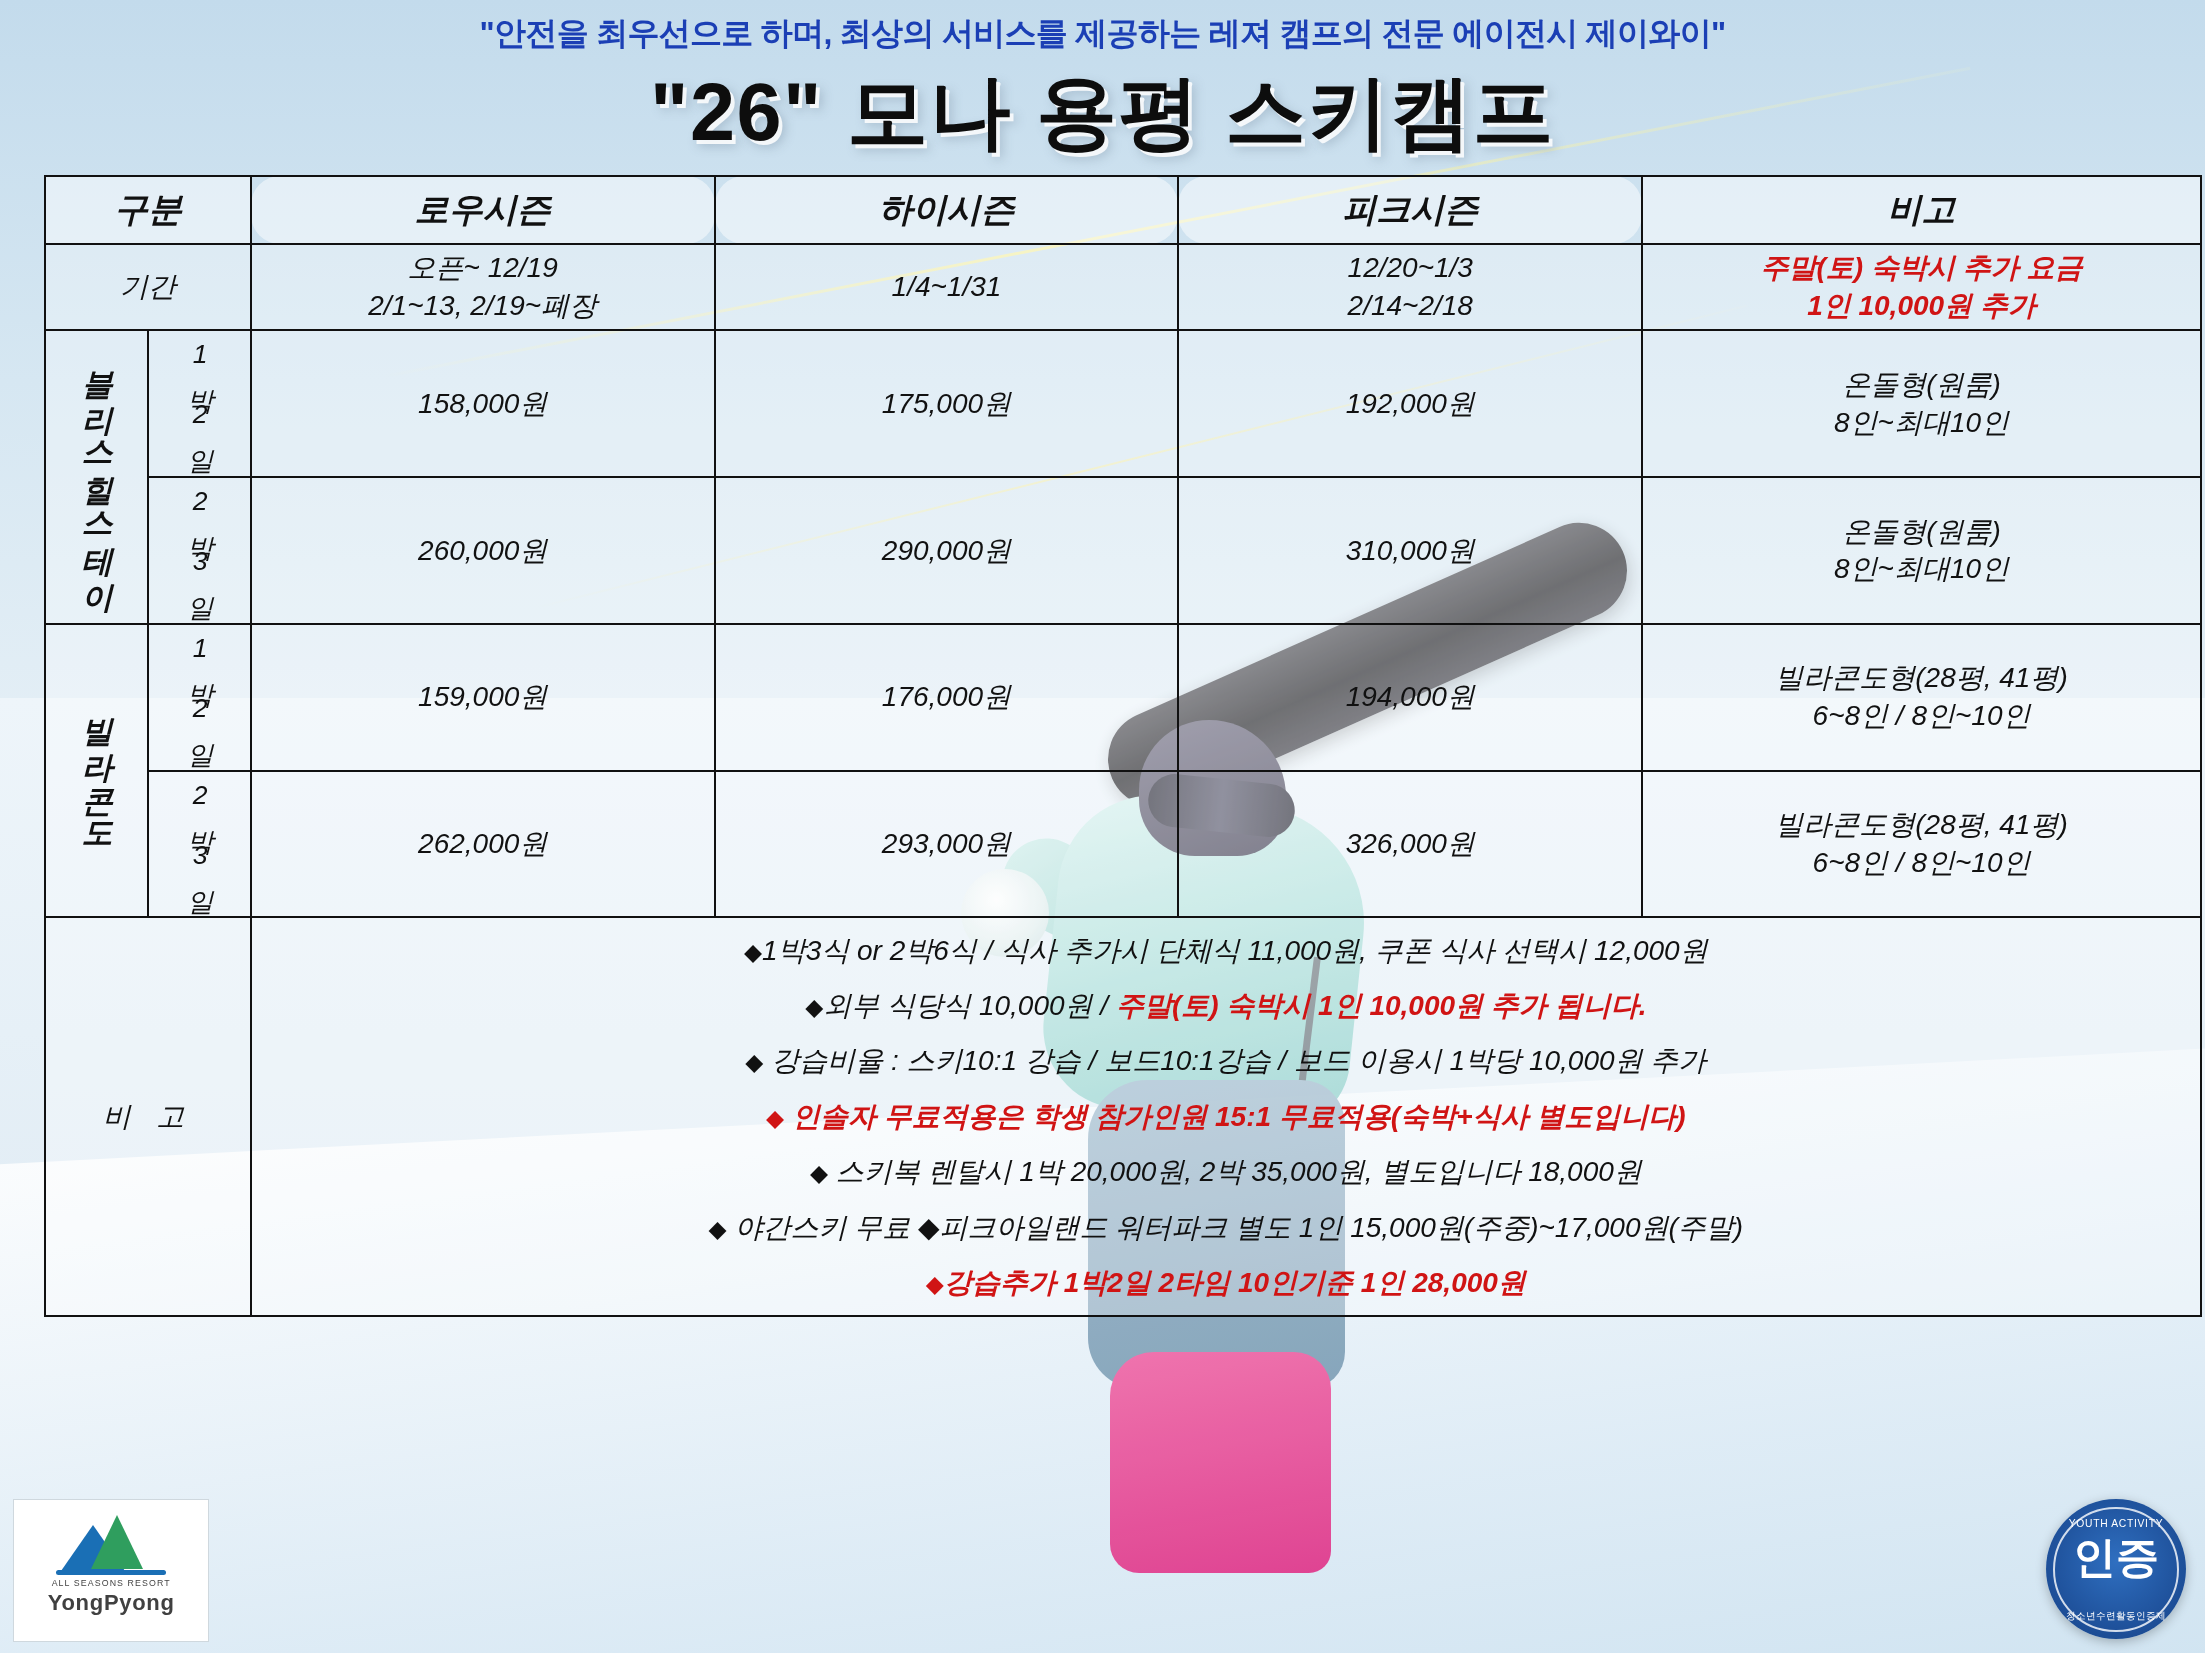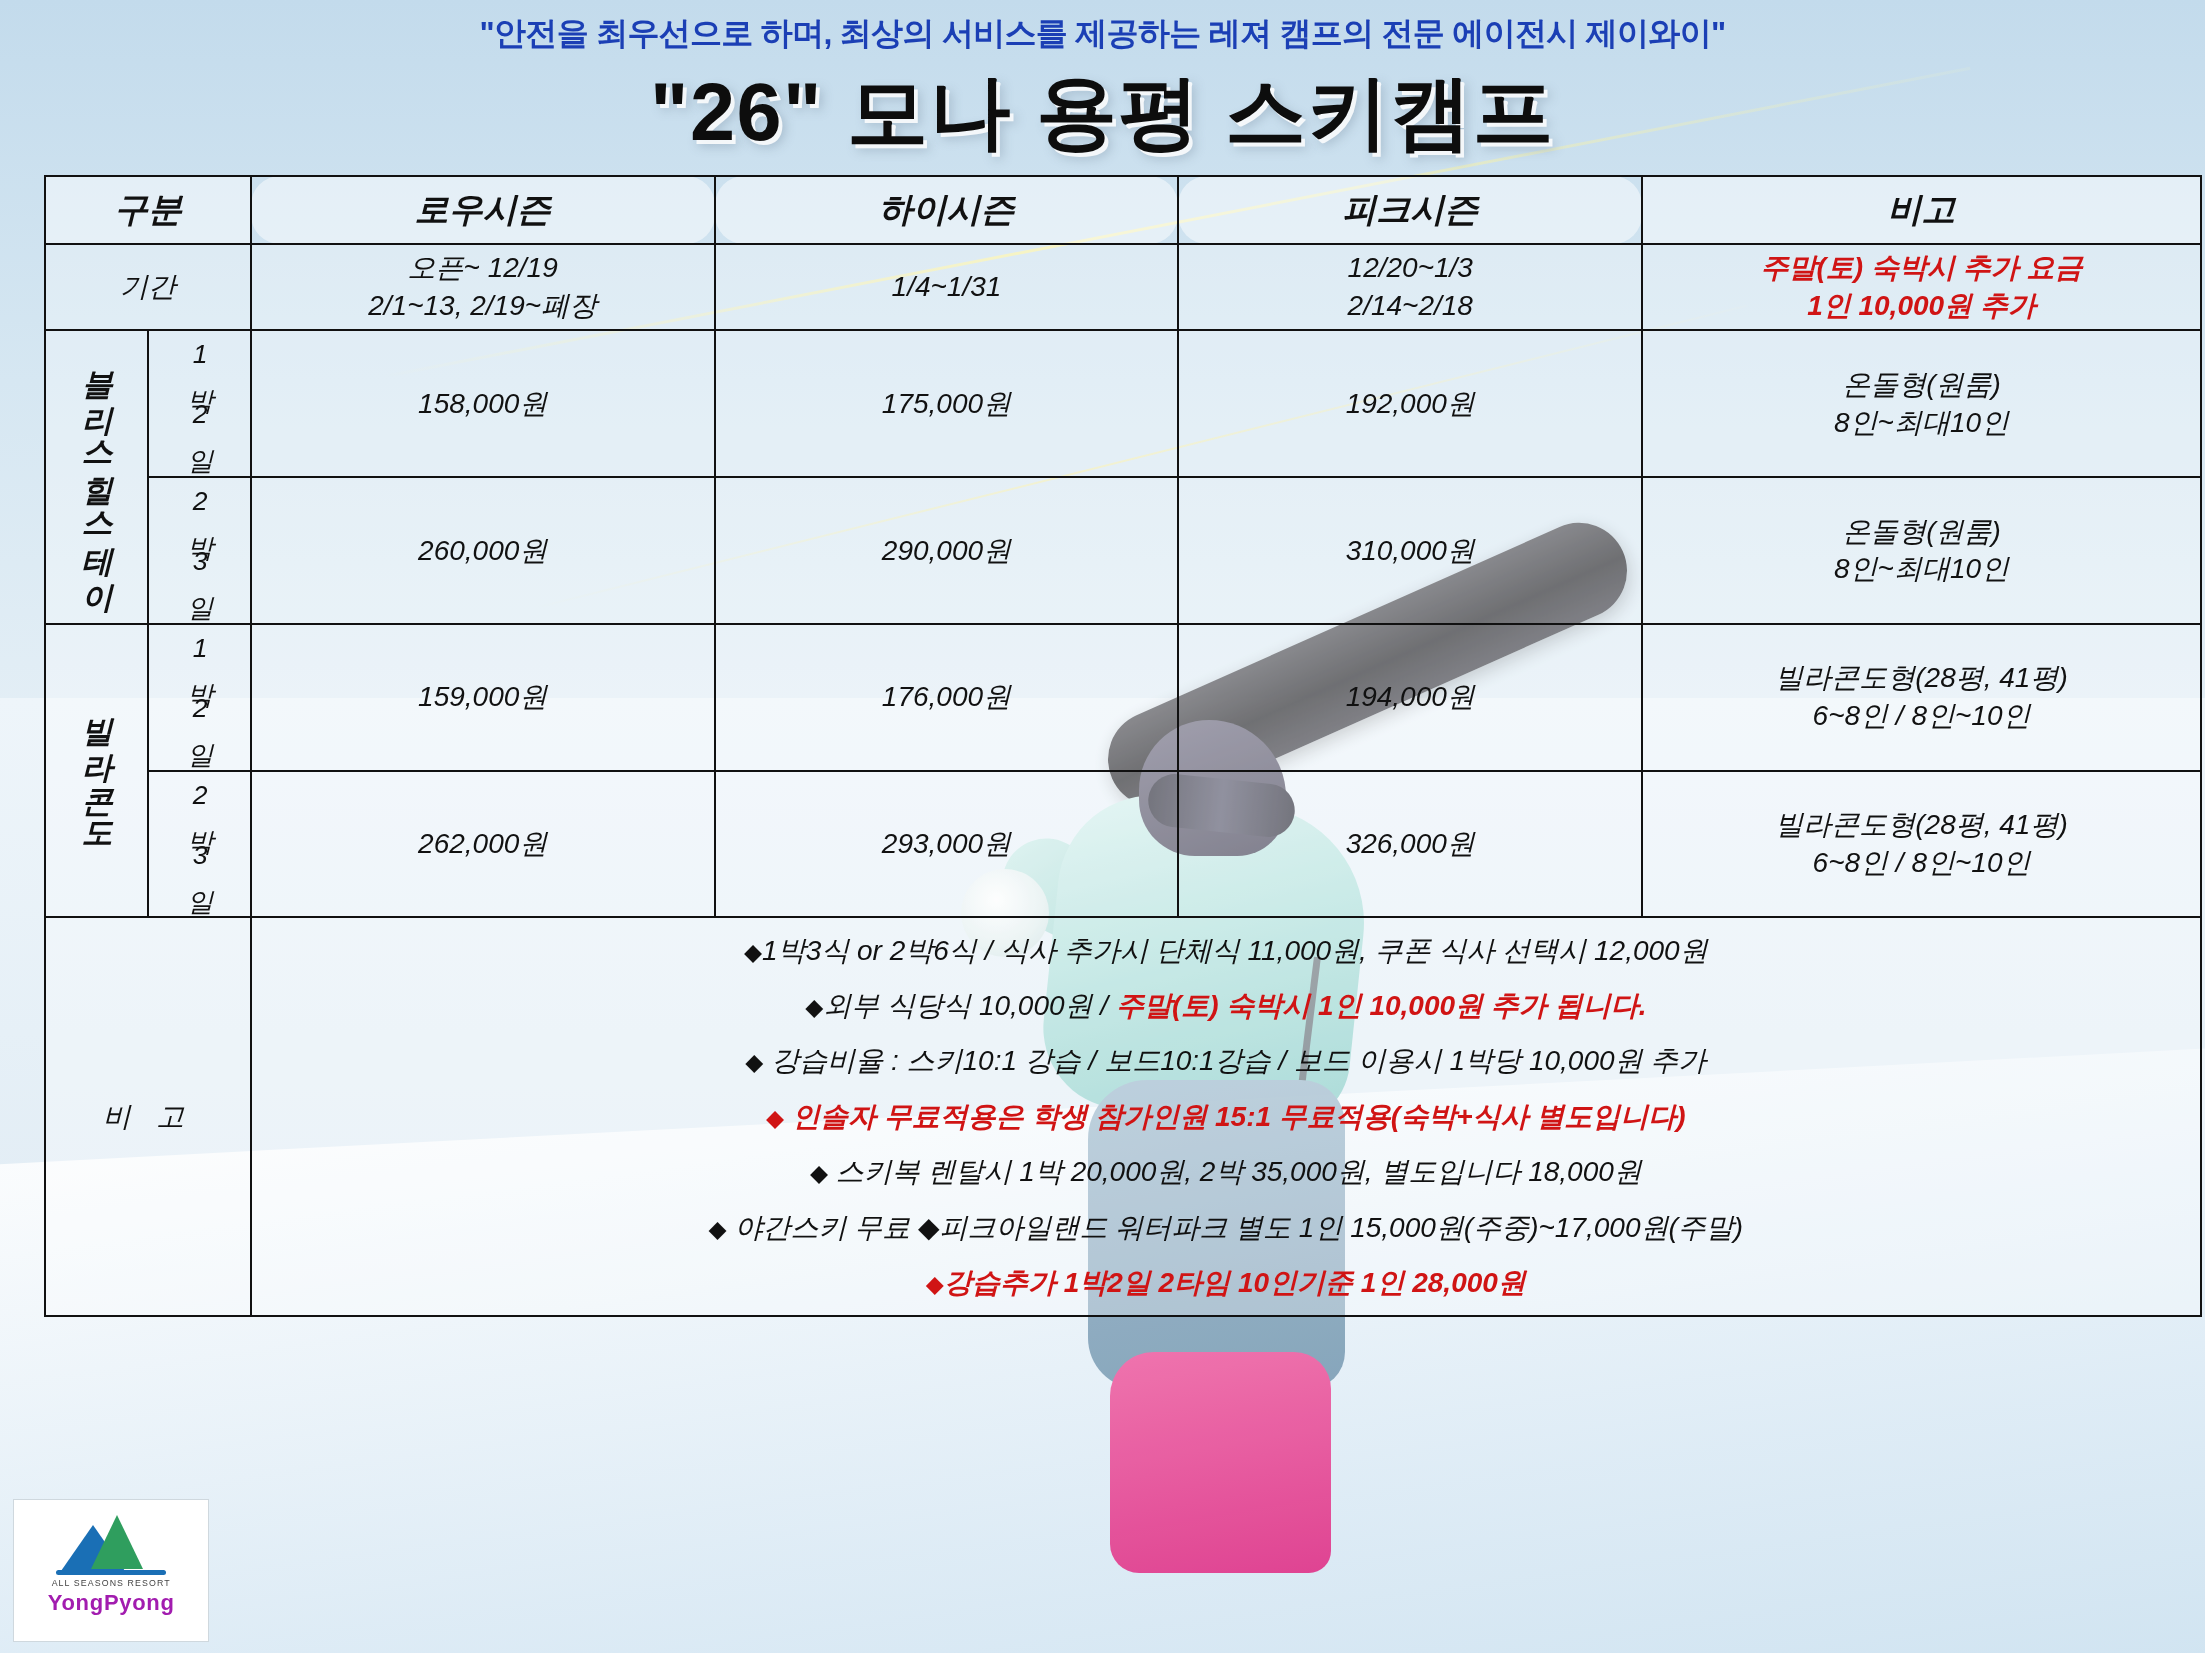--- a/index.html
+++ b/index.html
@@ -266,21 +266,21 @@
   }
   .logo-yp .tagline {
     font-size: 8.8px;
     letter-spacing: 1.1px;
     color: #444;
     margin-top: 2.9px;
   }
   .logo-yp .name {
     font-size: 22px;
     font-weight: bold;
-    color: #a21caf;
+    color: #404040;
     letter-spacing: 0.7px;
     margin-top: 1.5px;
   }
   .logo-badge {
     position: absolute;
     right: 19px;
     bottom: 14.7px;
     width: 140px;
     height: 140px;
     border-radius: 50%;
@@ -461,15 +461,21 @@
   <div class="logo-yp">
     <div class="mark">
       <div class="m-tri"></div>
       <div class="m-tri2"></div>
       <div class="m-base"></div>
     </div>
     <div class="tagline">ALL SEASONS RESORT</div>
     <div class="name">YongPyong</div>
   </div>
 
+  <div class="logo-badge">
+    <div class="ring"></div>
+    <div class="top-txt">YOUTH ACTIVITY</div>
+    <div class="big">인증</div>
+    <div class="bot-txt">청소년수련활동인증제</div>
+  </div>
 
 </div>
 
 
 </body></html>

